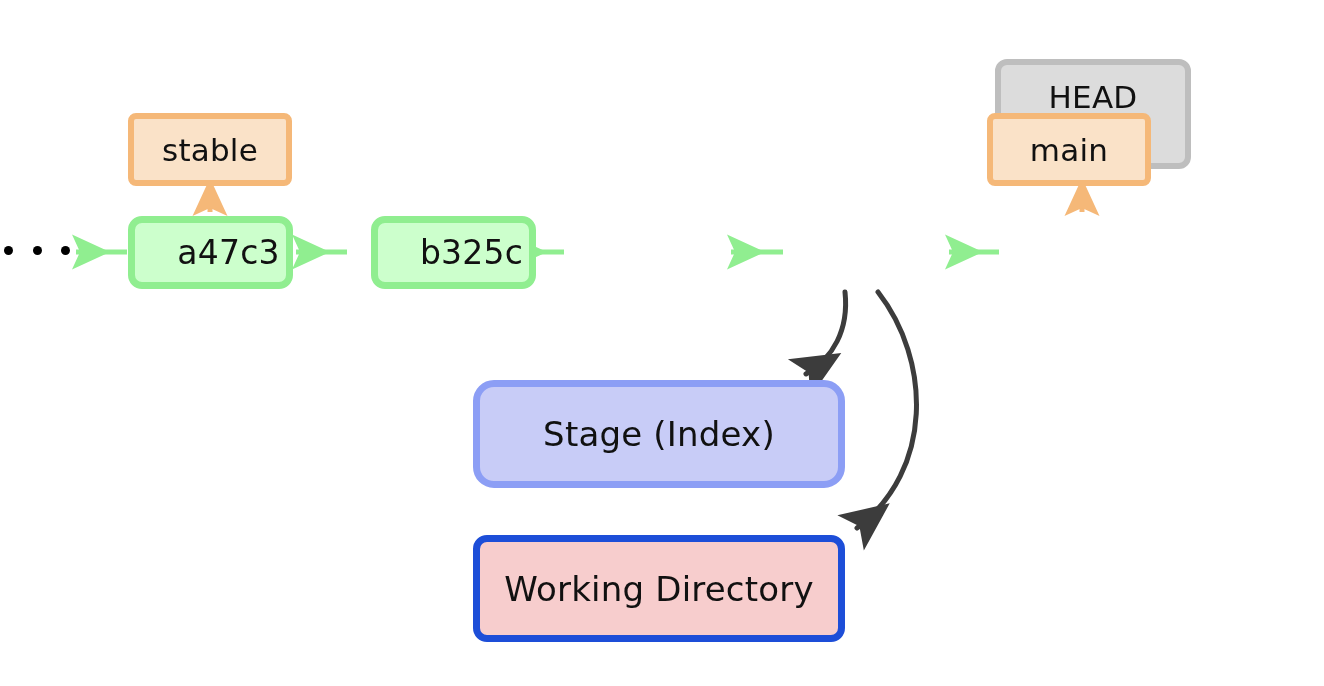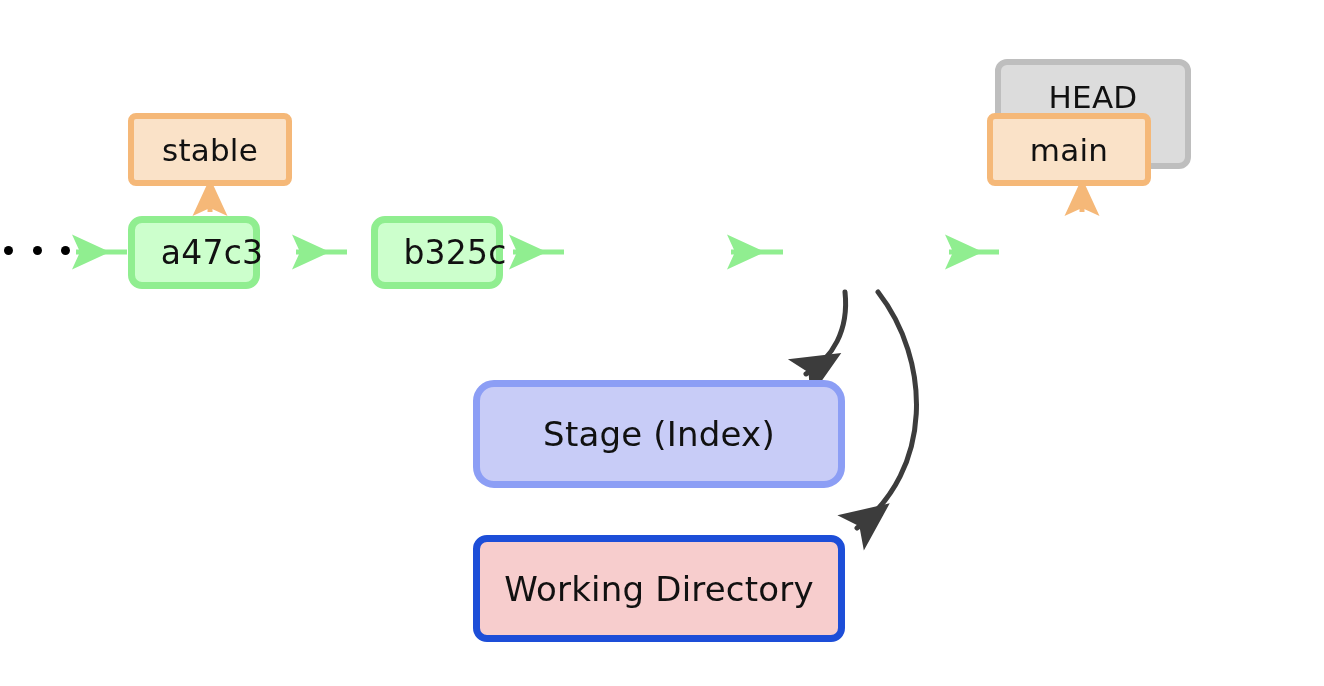--- a/index.html
+++ b/index.html
@@ -37,21 +37,21 @@
     color: #111111;
     font-weight: 400;
     letter-spacing: 0.2px;
     white-space: nowrap;
   }
   .commit {
     background: #ccffcc;
     border: 7px solid #90ee90;
     border-radius: 14px;
     font-size: 33px;
-    width: 132px;
+    width: 165px;
     height: 73px;
     z-index: 4;
     padding-left: 36px;
   }
   .label-ref {
     background: #fae2c8;
     border: 6px solid #f5b878;
     border-radius: 8px;
     font-size: 31px;
     z-index: 5;

